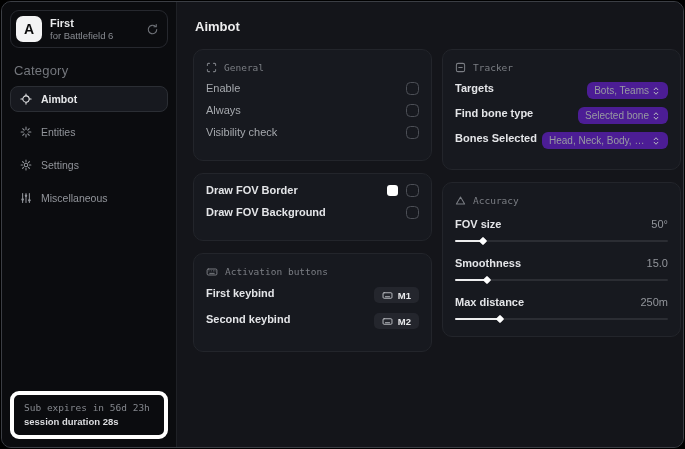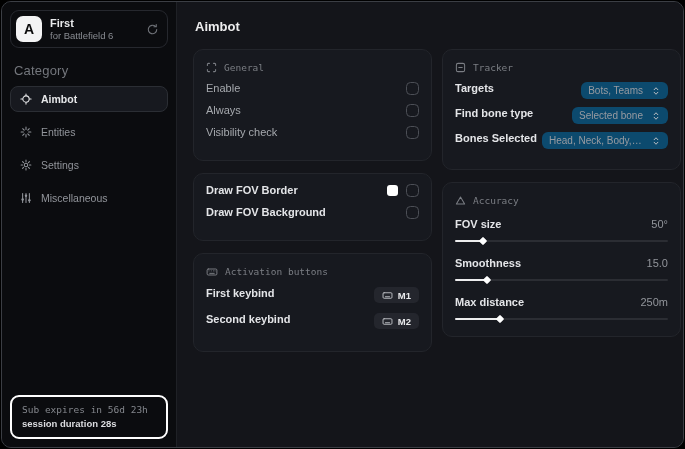--- a/index.html
+++ b/index.html
@@ -35,21 +35,21 @@
   .nav-item {
     display: flex; align-items: center; gap: 9px; padding: 6px 9px; margin-bottom: 7px;
     border: 1px solid transparent; border-radius: 8px;
     font-size: 10.5px; color: #92959b; cursor: pointer;
   }
   .nav-item.selected { background: #17191f; border-color: #2b2e34; color: #e7e8ea; font-weight: 600; }
   .nav-icon { display: flex; align-items: center; }
 
   .footer-card {
     position: absolute; left: 8px; right: 8px; bottom: 8px;
-    border: 2px solid #ffffff; border-radius: 9px; padding: 7px 10px 8px;
+    border: 4px solid #ffffff; border-radius: 9px; padding: 7px 10px 8px;
   }
   .sub-line { font-family: "DejaVu Sans Mono", monospace; font-size: 9.5px; color: #84878d; white-space: nowrap; }
   .session-line { font-size: 9.5px; font-weight: 700; color: #dcdde0; margin-top: 3px; }
 
   
   .main { flex: 1; padding: 15px 16px; background: #14151a; }
   .page-title { font-size: 13px; font-weight: 700; color: #ededee; margin: 2px 0 15px 2px; }
 
   .columns { display: flex; gap: 10px; }
   .col { display: flex; flex-direction: column; gap: 12px; width: 239px; flex: 0 0 239px; }
@@ -67,21 +67,21 @@
   .row-label.bright { color: #e4e5e8; font-weight: 600; }
   .right-group { display: flex; align-items: center; gap: 8px; }
 
   .checkbox {
     width: 13px; height: 13px; border: 1.5px solid #4c4f56; border-radius: 4.5px;
     background: transparent; cursor: pointer; flex: 0 0 13px;
   }
   .swatch { width: 11px; height: 11px; border-radius: 3px; cursor: pointer; }
 
   .dropdown {
-    display: flex; align-items: center; gap: 8px; background: #0c4a6e; border-radius: 6px;
+    display: flex; align-items: center; gap: 2px; background: #4c1d95; border-radius: 6px;
     padding: 3px 7px; cursor: pointer; max-width: 158px;
   }
   .dropdown-value { font-size: 10px; color: #989ba1; white-space: nowrap; overflow: hidden; text-overflow: ellipsis; }
   .dropdown .icon { display: flex; color: #b8bbc0; flex: 0 0 auto; }
 
   .key-pill {
     display: flex; align-items: center; gap: 5px; background: #24262d; border-radius: 5px;
     padding: 2.5px 8px; cursor: pointer;
   }
   .key-pill .icon { display: flex; color: #c6c8cc; }

